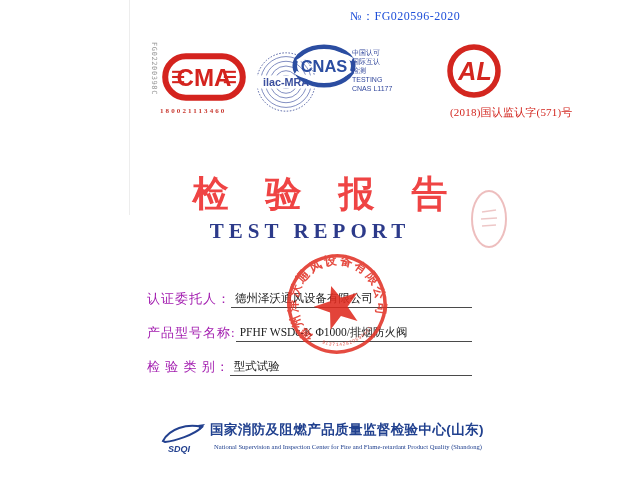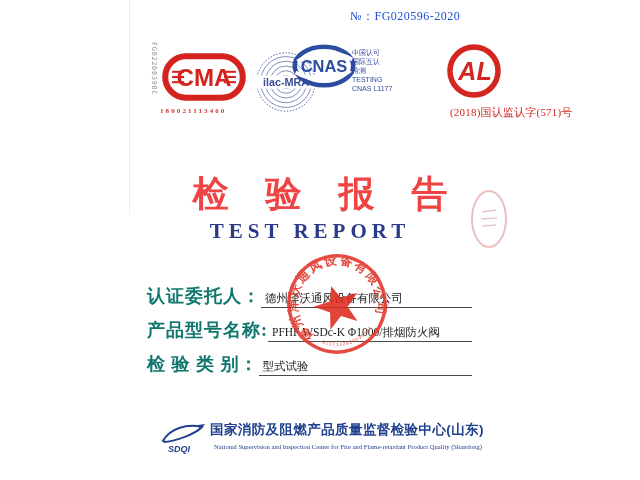--- a/index.html
+++ b/index.html
@@ -28,21 +28,21 @@
 
   
   .title-zh{left:0;top:170px;width:640px;text-align:center;font-size:36px;font-weight:bold;
             color:#ef4444;letter-spacing:14px;text-indent:14px;}
   .title-en{left:0;top:219px;width:620px;text-align:center;font-size:21px;font-weight:bold;
             color:#2c3a8a;letter-spacing:5px;}
 
   
   .fields{left:147px;top:291px;width:325px;}
   .frow{display:flex;align-items:flex-end;margin-bottom:17px;height:17px;}
-  .flabel{font-size:18px;color:#0f766e;white-space:pre;letter-spacing:1px;font-weight:bold;}
+  .flabel{font-size:13px;color:#a21caf;white-space:pre;letter-spacing:1px;}
   .fline{flex:1;border-bottom:1px solid #4a4a4a;padding:0 0 1px 4px;font-size:11.5px;
          color:#1a1a1a;white-space:nowrap;overflow:hidden;}
 
   
   .seal{left:281px;top:248px;width:112px;height:112px;transform:rotate(-18deg);opacity:.88;}
 
   
   .partial-stamp{left:468px;top:188px;width:42px;height:62px;filter:blur(.7px);opacity:.55;}
 
   

